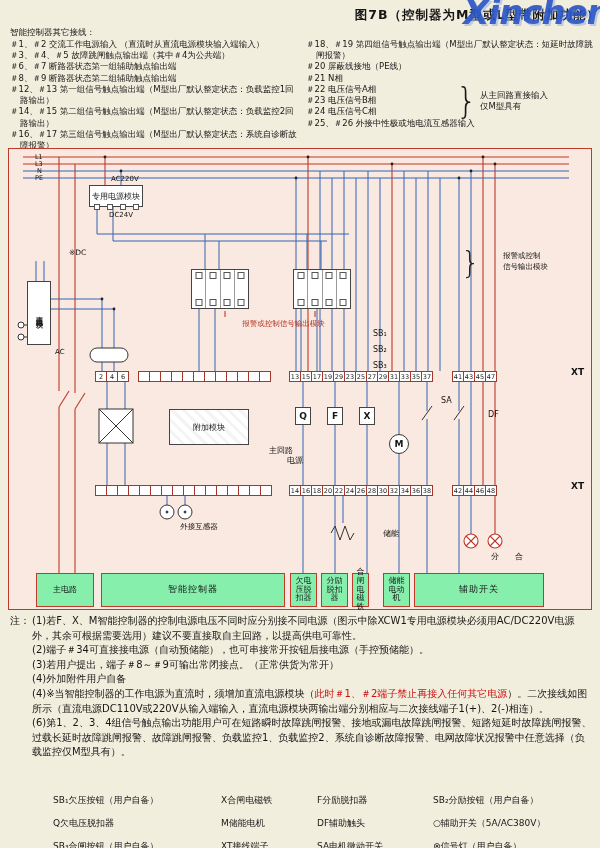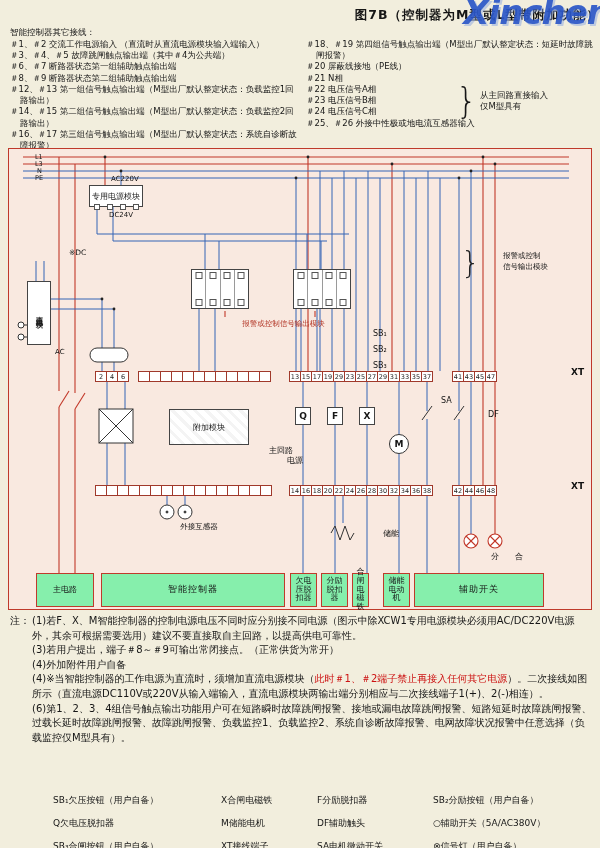--- a/index.html
+++ b/index.html
@@ -397,20 +397,21 @@
     <div class="band" style="left:312px;width:27px">分励脱扣器</div>
     <div class="band" style="left:343px;width:17px">合闸电磁铁</div>
     <div class="band" style="left:374px;width:27px">储能电动机</div>
     <div class="band wide" style="left:405px;width:130px">辅助开关</div>
   </div>
 
   <div class="notes">
     <span class="notes-prefix">注：</span>
     <div class="note-items">
         <div class="note-item"><span>(1)若F、X、M智能控制器的控制电源电压不同时应分别接不同电源（图示中除XCW1专用电源模块必须用AC/DC220V电源外，其余可根据需要选用）建议不要直接取自主回路，以提高供电可靠性。</span><span class="red"></span><span></span></div>
+        <div class="note-item"><span>(2)端子＃34可直接接电源（自动预储能），也可串接常开按钮后接电源（手控预储能）。</span><span class="red"></span><span></span></div>
         <div class="note-item"><span>(3)若用户提出，端子＃8～＃9可输出常闭接点。（正常供货为常开）</span><span class="red"></span><span></span></div>
         <div class="note-item"><span>(4)外加附件用户自备</span><span class="red"></span><span></span></div>
         <div class="note-item"><span>(4)※当智能控制器的工作电源为直流时，须增加直流电源模块（</span><span class="red">此时＃1、＃2端子禁止再接入任何其它电源</span><span>）。二次接线如图所示（直流电源DC110V或220V从输入端输入，直流电源模块两输出端分别相应与二次接线端子1(+)、2(-)相连）。</span></div>
         <div class="note-item"><span>(6)第1、2、3、4组信号触点输出功能用户可在短路瞬时故障跳闸报警、接地或漏电故障跳闸报警、短路短延时故障跳闸报警、过载长延时故障跳闸报警、故障跳闸报警、负载监控1、负载监控2、系统自诊断故障报警、电网故障状况报警中任意选择（负载监控仅M型具有）。</span><span class="red"></span><span></span></div>
       </div>
   </div>
 
   <div class="legend">
       <div class="legend-cell">SB₁欠压按钮（用户自备）</div>
       <div class="legend-cell">X合闸电磁铁</div>

